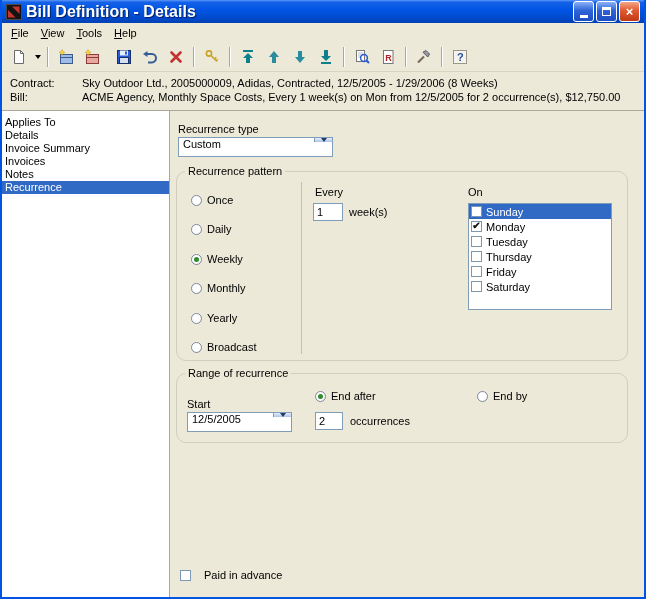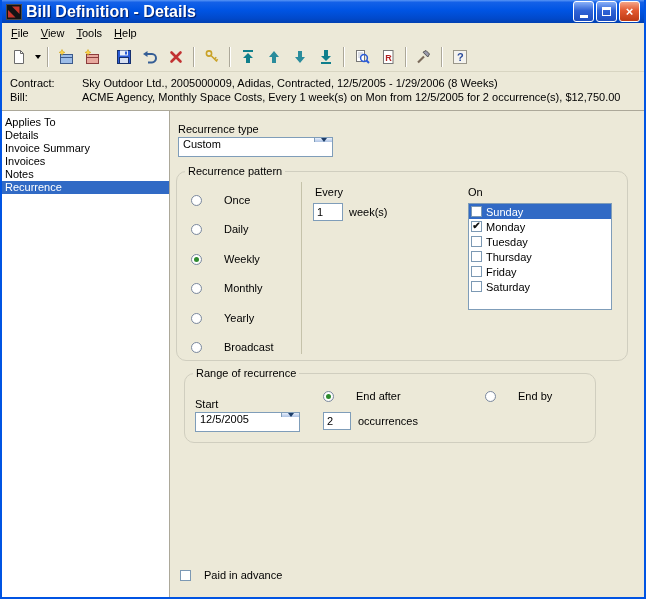--- a/index.html
+++ b/index.html
@@ -52,21 +52,21 @@
     background:linear-gradient(180deg,#E9F0FB 0%,#C9D8F0 50%,#AFC4E4 100%);}
   .combo-btn::after{content:"";border-left:3px solid transparent;border-right:3px solid transparent;border-top:4px solid #1D3D68;}
   
   .xp-input{position:absolute;height:18px;border:1px solid #7F9DB9;box-sizing:border-box;
     font:11px "Liberation Sans",sans-serif;padding:0 3px;background:#fff;}
   
   .groupbox{position:absolute;border:1px solid #D0CEBF;border-radius:10px;box-sizing:border-box;}
   .gb-title{position:absolute;top:-7px;left:8px;background:#ECE9D8;padding:0 3px;white-space:nowrap;}
   .vsep{position:absolute;width:0;border-left:1px solid #C5C2AA;}
   
-  .radio-row{position:absolute;display:flex;align-items:center;gap:22px;white-space:nowrap;}
+  .radio-row{position:absolute;display:flex;align-items:center;gap:5px;white-space:nowrap;}
   .radio{width:11px;height:11px;flex:0 0 11px;border:1px solid #7C8AA0;border-radius:50%;box-sizing:border-box;
     background:radial-gradient(circle at 35% 35%,#fff 60%,#E4E4DE);display:flex;align-items:center;justify-content:center;}
   .radio.on::after{content:"";width:5px;height:5px;border-radius:50%;background:#2E8B2E;}
   
   .check-row{position:absolute;display:flex;align-items:center;gap:13px;white-space:nowrap;}
   .cb{width:11px;height:11px;flex:0 0 11px;border:1px solid #7C99B4;background:#fff;box-sizing:border-box;
     display:inline-flex;align-items:center;justify-content:center;}
   .cb.checked::after{content:"✔";font-size:10px;line-height:1;color:#111;font-weight:bold;margin-top:-1px;}
   
   .daylist{position:absolute;background:#fff;border:1px solid #7F9DB9;box-sizing:border-box;overflow:hidden;}
@@ -325,21 +325,21 @@
             <span class="cb"></span>
             <span>Friday</span>
           </div>
           <div class="day-row">
             <span class="cb"></span>
             <span>Saturday</span>
           </div>
         </div>
       </div>
 
-      <div class="groupbox" style="left:14px;top:262px;width:412px;height:70px">
+      <div class="groupbox" style="left:6px;top:262px;width:452px;height:70px">
         <span class="gb-title">Range of recurrence</span>
 
         <span class="lbl" style="left:10px;top:24px">Start</span>
         <div class="combo" style="left:10px;top:38px;width:105px">
           <span class="combo-text">12/5/2005</span>
           <span class="combo-btn"></span>
         </div>
 
         <div class="radio-row" style="left:138px;top:16px">
           <span class="radio on"></span>

